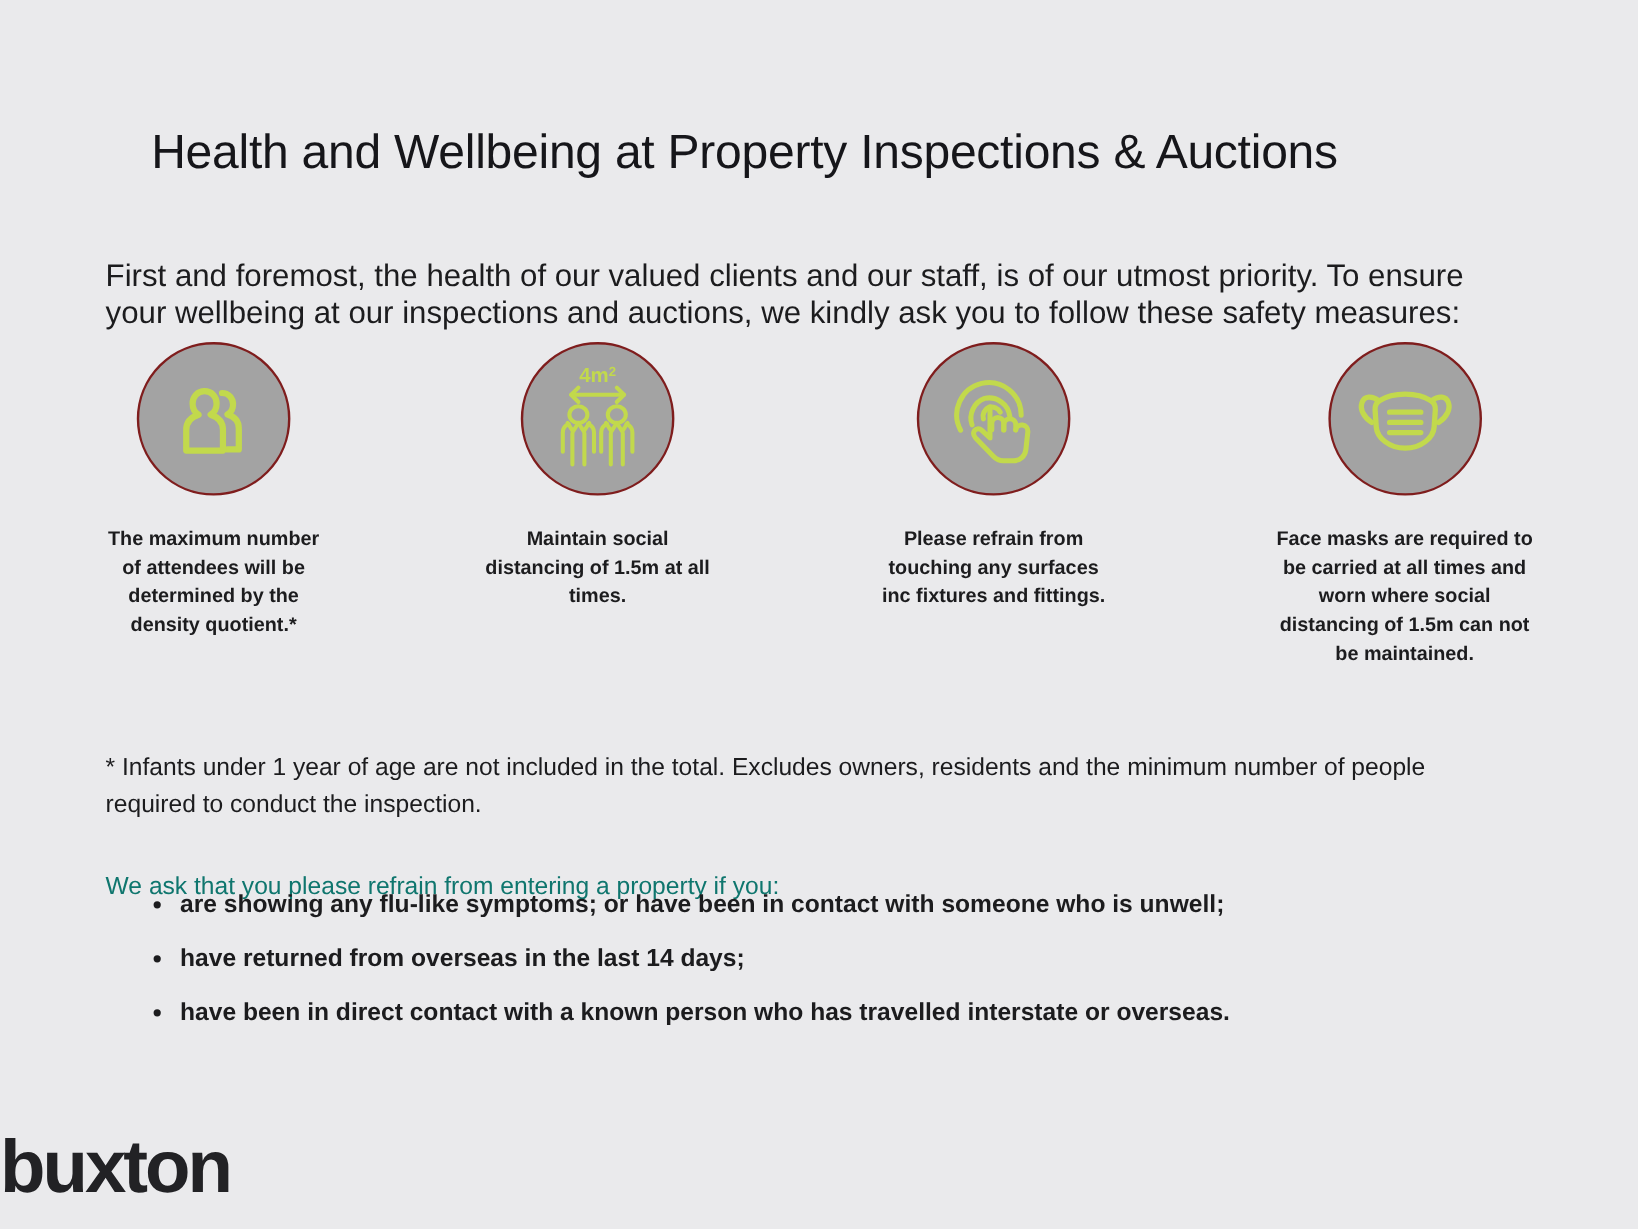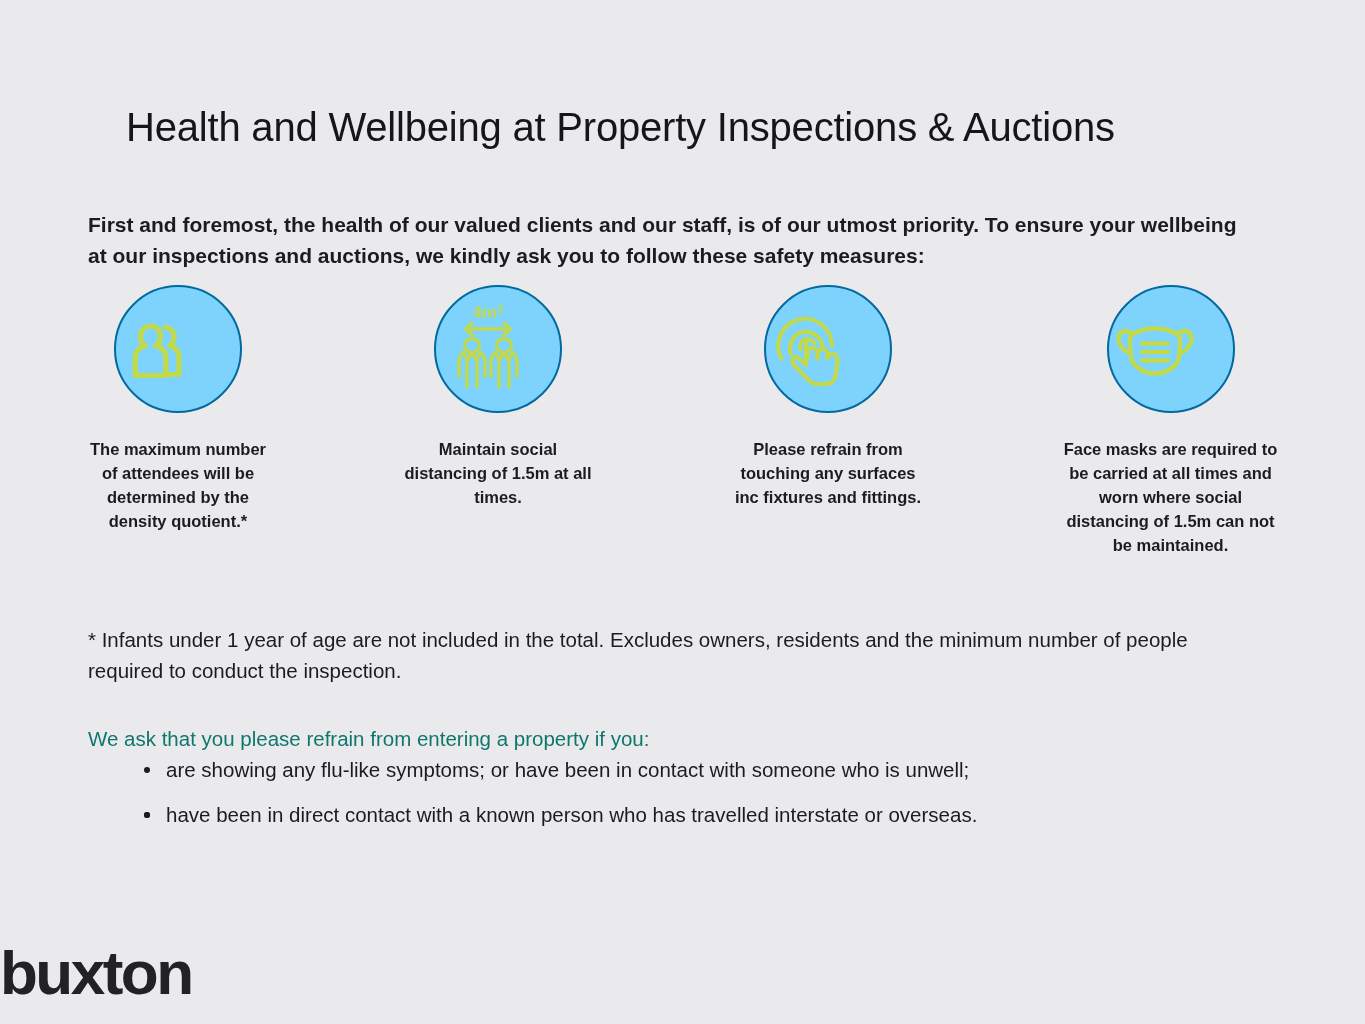--- a/index.html
+++ b/index.html
@@ -37,23 +37,23 @@
     color: #16161a;
     white-space: nowrap;
   }
 
   
   .intro {
     position: absolute;
     left: 88px;
     top: 188px;
     width: 1150px;
-    font-size: 21px;
+    font-size: 26px;
     line-height: 31px;
-    font-weight: 700;
+    font-weight: 400;
     color: #1c1c1e;
   }
 
   
   .icon-row {
     position: absolute;
     left: 88px;
     top: 285px;
     width: 1190px;
     display: flex;
@@ -68,25 +68,26 @@
   .icon-col.c1 { width: 180px; }
   .icon-col.c2 { width: 200px; }
   .icon-col.c3 { width: 190px; }
   .icon-col.c4 { width: 200px; }
   .icon-col.c5 { width: 215px; }
 
   .icon-badge {
     width: 128px;
     height: 128px;
     border-radius: 50%;
-    background: #7dd3fc;
-    border: 2px solid #0369a1;
+    background: #a3a3a3;
+    border: 2px solid #7f1d1d;
     box-sizing: border-box;
     display: flex;
     align-items: center;
+    justify-content: center;
     position: relative;
     flex: 0 0 auto;
   }
   .icon-badge svg { display: block; }
 
   .icon-caption {
     margin-top: 24px;
     font-size: 16.5px;
     line-height: 24px;
     text-align: center;
@@ -113,23 +114,24 @@
     line-height: 31px;
     color: #0f766e;
   }
 
   
   .bullets {
     position: absolute;
     left: 124px;
     top: 740px;
     width: 1160px;
-    margin: 16px;
+    margin: 0;
     padding: 0;
     list-style: none;
+    font-weight: bold;
   }
   .bullets li {
     position: relative;
     padding-left: 26px;
     margin-bottom: 17px;
     font-size: 20.5px;
     line-height: 28px;
     color: #1c1c1e;
   }
   .bullets li .dot {
@@ -240,19 +242,19 @@
       <div class="icon-caption">Face masks are required to be carried at all times and worn where social distancing of 1.5m can not be maintained.</div>
     </div>
 
   </div>
 
   <p class="footnote">* Infants under 1 year of age are not included in the total. Excludes owners, residents and the minimum number of people required to conduct the inspection.</p>
   <p class="leadin">We ask that you please refrain from entering a property if you:</p>
 
   <ul class="bullets">
     <li><span class="dot"></span><span>are showing any flu-like symptoms; or have been in contact with someone who is unwell;</span></li>
-    <li><span class="dot"></span></li>
+    <li><span class="dot"></span><span>have returned from overseas in the last 14 days;</span></li>
     <li><span class="dot"></span><span>have been in direct contact with a known person who has travelled interstate or overseas.</span></li>
   </ul>
 
   <div class="logo">buxton</div>
 
 </div>
 
 </body></html>

